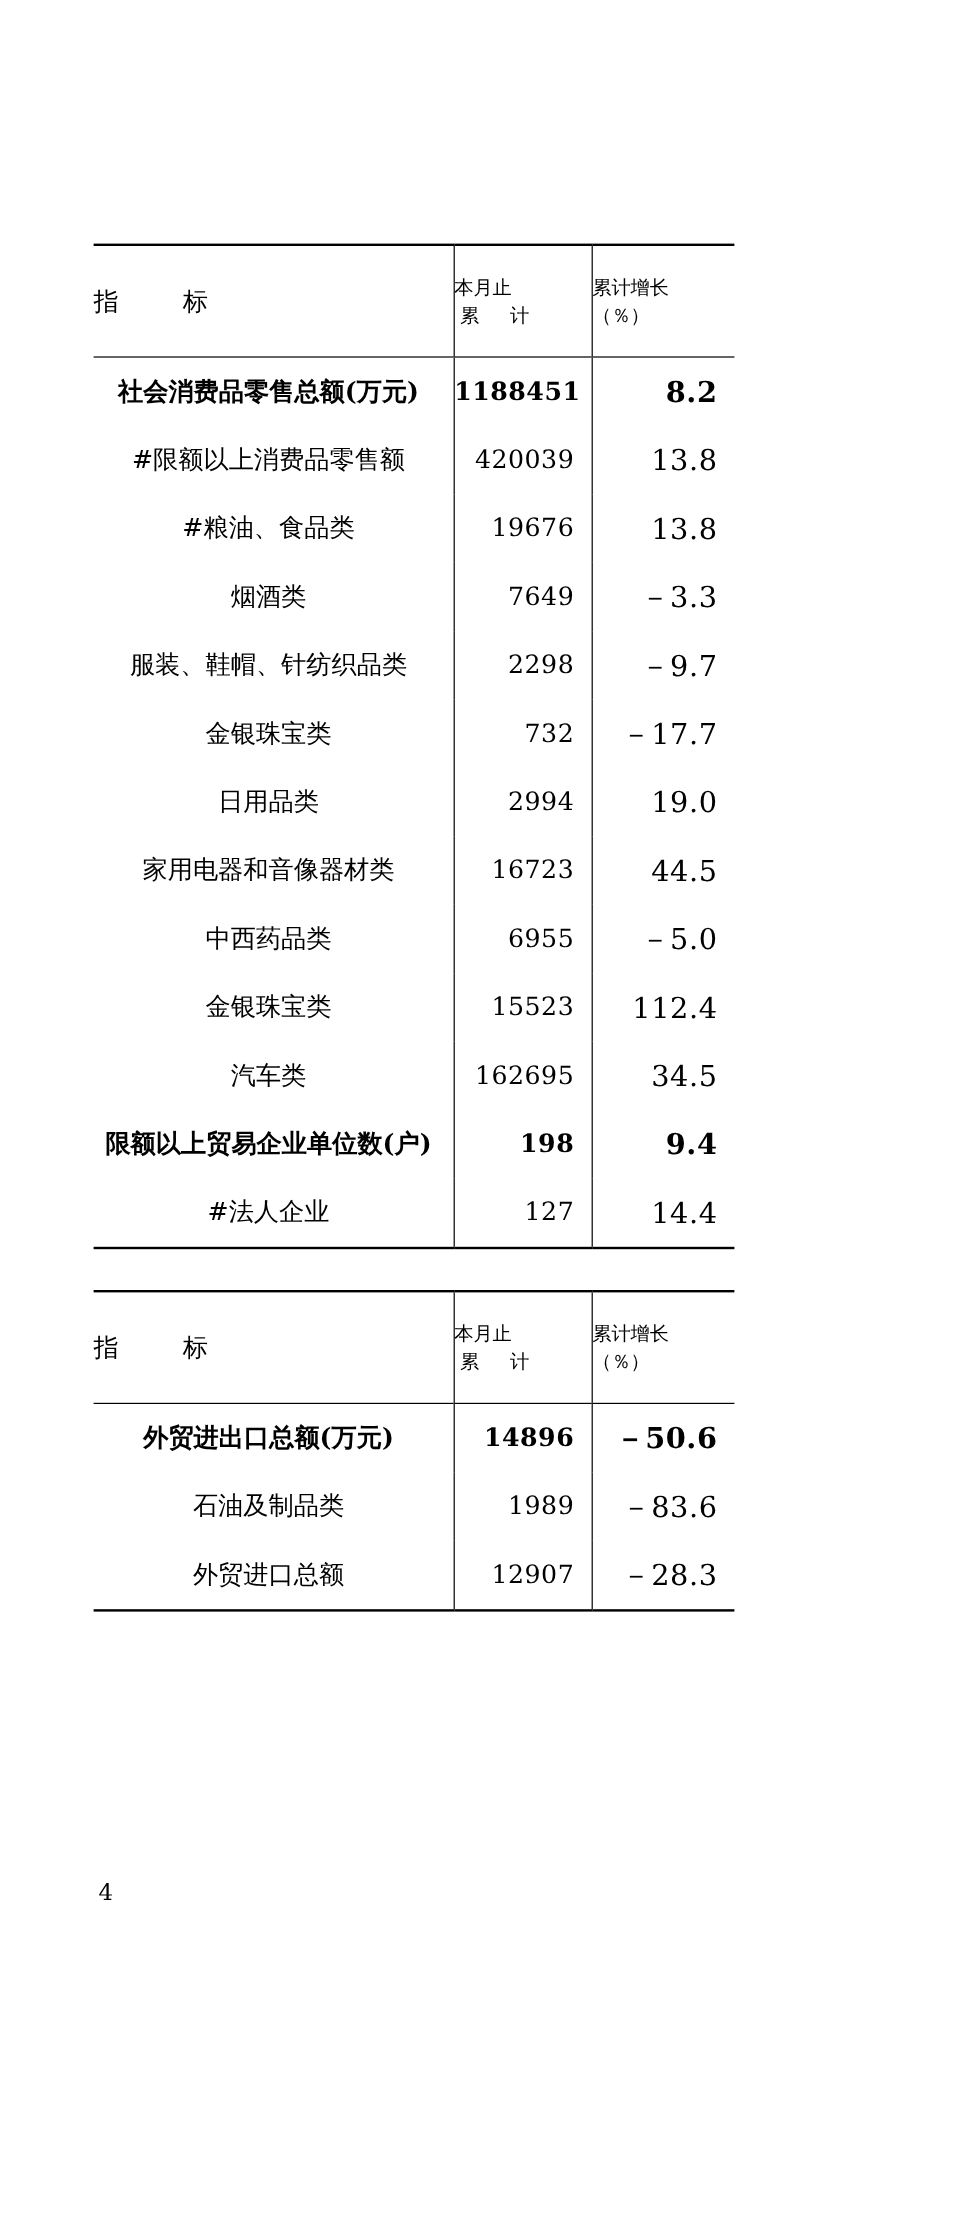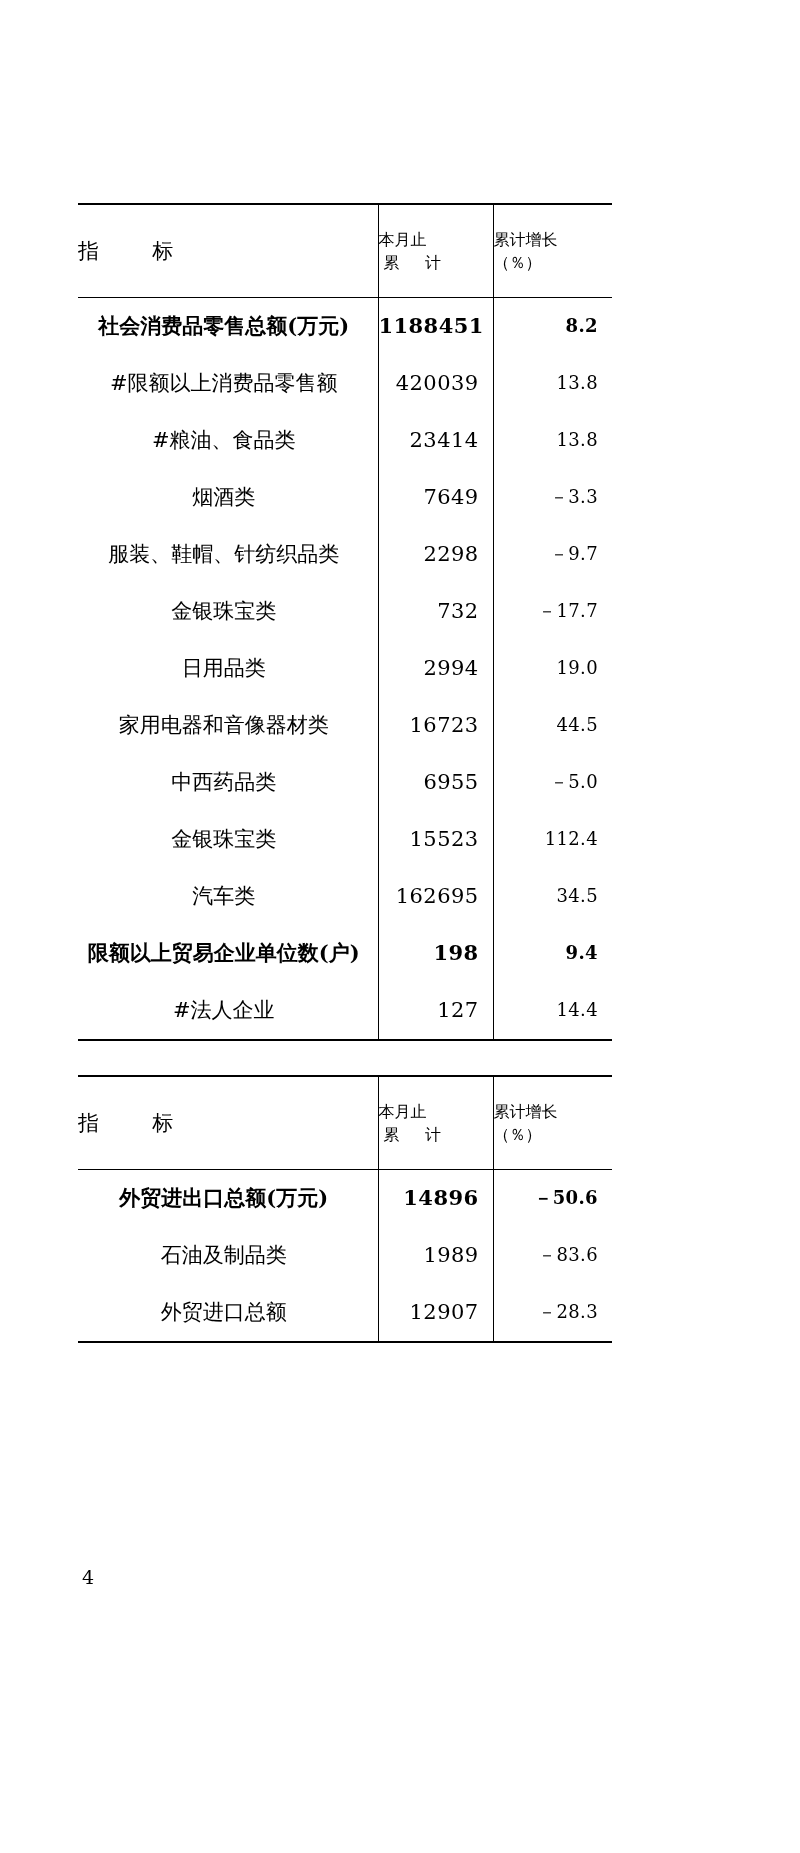--- a/index.html
+++ b/index.html
@@ -96,21 +96,21 @@
   td.val {
     text-align: right;
     padding-right: 14px;
     font-size: 21px;
     border-left: 1.6px solid #000;
     letter-spacing: 0.02em;
   }
   td.pct {
     text-align: right;
     padding-right: 14px;
-    font-size: 18px;
+    font-size: 24px;
     border-left: 1.6px solid #000;
     letter-spacing: 0.02em;
   }
   td.val.bold, td.pct.bold { font-weight: bold; }
 
   .indent0 { padding-right: 62px; }
   .indent1 { padding-right: 10px; }
   .indent2 { padding-right: 36px; }
   .indent3 { padding-right: 84px; }
 
@@ -153,21 +153,21 @@
             <td class="val bold">1188451</td>
             <td class="pct bold">8.2</td>
           </tr>
           <tr>
             <td class="name indent1">#限额以上消费品零售额</td>
             <td class="val">420039</td>
             <td class="pct">13.8</td>
           </tr>
           <tr>
             <td class="name indent2">#粮油、食品类</td>
-            <td class="val">23414</td>
+            <td class="val">19676</td>
             <td class="pct">13.8</td>
           </tr>
           <tr>
             <td class="name indent3">烟酒类</td>
             <td class="val">7649</td>
             <td class="pct">－3.3</td>
           </tr>
           <tr>
             <td class="name indent1">服装、鞋帽、针纺织品类</td>
             <td class="val">2298</td>

